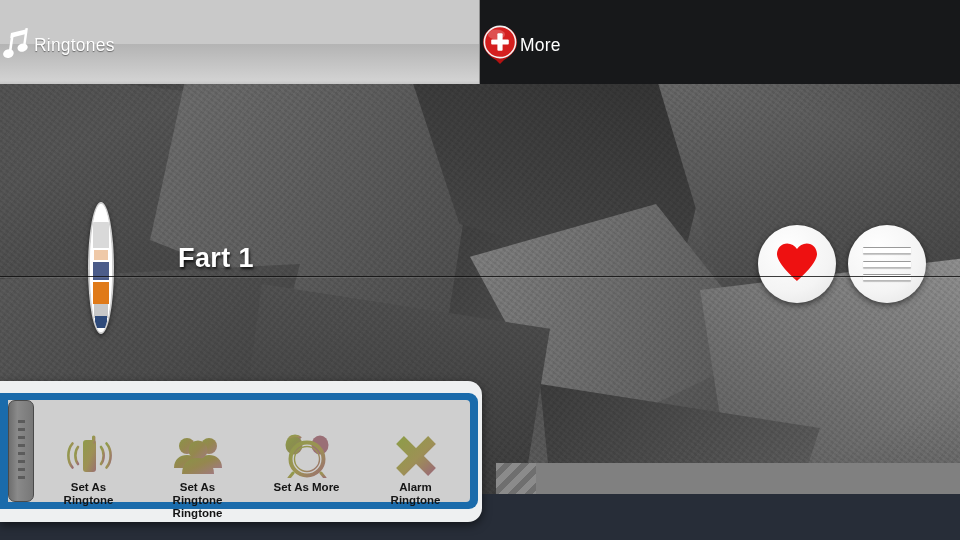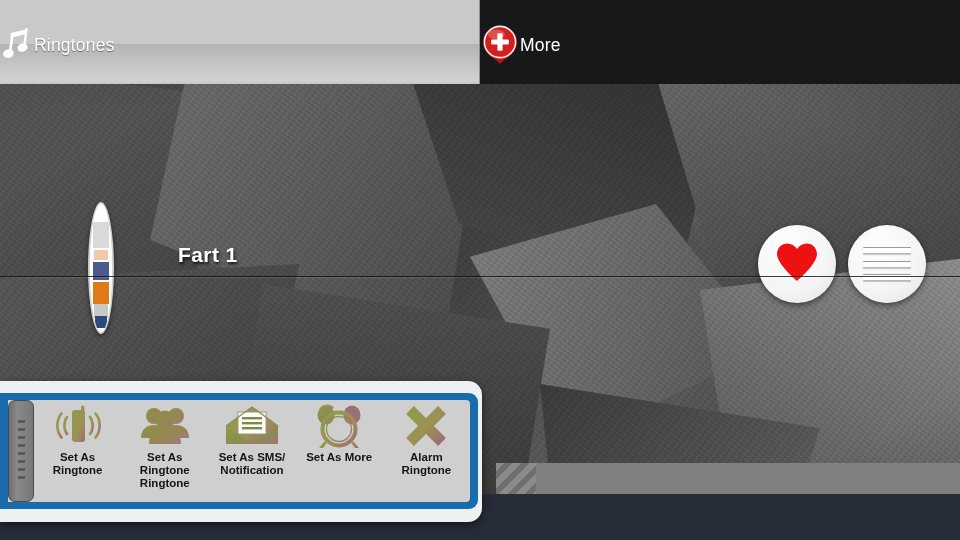--- a/index.html
+++ b/index.html
@@ -105,21 +105,21 @@
     position:absolute;border-radius:50%;overflow:hidden;
     background:#ffffff;border:2px solid rgba(200,200,200,.85);
     box-shadow:0 2px 5px rgba(0,0,0,.5);
   }
   
   .thumb-a{
     left:88px;top:118px;width:22px;height:128px;border-radius:50%;
   }
   .face{position:absolute;inset:0;}
   .row-title{
-    position:absolute;left:178px;color:#ffffff;font-size:21px;font-weight:bold;
+    position:absolute;left:178px;color:#ffffff;font-size:27px;font-weight:bold;
     text-shadow:1px 2px 3px rgba(0,0,0,.85);letter-spacing:.4px;white-space:nowrap;
   }
   .t1{top:159px;}
   .circle-btn{
     position:absolute;width:78px;height:78px;border-radius:50%;
     background:radial-gradient(circle at 38% 30%,#ffffff 0%,#f4f4f4 60%,#e2e2e2 100%);
     box-shadow:0 2px 6px rgba(0,0,0,.55);
     display:flex;align-items:center;justify-content:center;
   }
   .fav1{left:758px;top:141px;}
@@ -168,21 +168,21 @@
     background:linear-gradient(to right,#6e6e6e,#8a8a8a 35%,#777777 100%);
     border:1px solid #4a4a4a;
     display:flex;align-items:center;justify-content:center;box-sizing:border-box;
   }
   .handle .dots{
     width:7px;height:62px;
     background-image:repeating-linear-gradient(to bottom,#5b5b5b 0 3px,rgba(0,0,0,0) 3px 8px);
   }
   .items{
     flex:1 1 auto;height:102px;display:flex;align-items:flex-start;
-    justify-content:space-around;padding-top:2px;box-sizing:border-box;
+    justify-content:space-around;padding-top:2px;box-sizing:border-box;margin-top:30px;
   }
   .item{
     width:84px;display:flex;flex-direction:column;align-items:center;
     cursor:pointer;
   }
   .item-ico{height:46px;display:flex;align-items:flex-end;justify-content:center;}
   .item-lbl{
     margin-top:3px;font-size:11.5px;font-weight:bold;color:#141414;
     text-align:center;line-height:13px;
   }
@@ -352,39 +352,20 @@
                 </g>
               </svg>
             </div>
             <div class="item-lbl">
               <span>Set As</span><br>
               <span>Ringtone</span><br>
               <span>Ringtone</span>
             </div>
           </div>
 
-          <div class="item">
-            <div class="item-ico">
-              <svg width="58" height="44" viewBox="0 0 58 44">
-                <path d="M29 3 L55 22 L55 40 L3 40 L3 22 Z" fill="url(#gradWarm)"></path>
-                <rect x="15" y="8" width="28" height="22" fill="#fdfdfd" stroke="#9a9a6a" stroke-width="1"></rect>
-                <g fill="#7d8a44">
-                  <rect x="19" y="13" width="20" height="2.4"></rect>
-                  <rect x="19" y="18" width="20" height="2.4"></rect>
-                  <rect x="19" y="23" width="20" height="2.4"></rect>
-                </g>
-                <path d="M3 22 L29 40 L55 22 L55 40 L3 40 Z" fill="url(#gradGreen)"></path>
-                <path d="M3 22 L29 3 L55 22" fill="none" stroke="#8d8f52" stroke-width="1.4"></path>
-              </svg>
-            </div>
-            <div class="item-lbl">
-              <span>Set As SMS/</span><br>
-              <span>Notification</span>
-            </div>
-          </div>
 
           <div class="item">
             <div class="item-ico">
               <svg width="54" height="44" viewBox="0 0 54 44">
                 <ellipse cx="14" cy="11" rx="8.5" ry="9.5" fill="url(#gradGreen)"></ellipse>
                 <ellipse cx="40" cy="11" rx="8.5" ry="9.5" fill="#9a6f76"></ellipse>
                 <circle cx="27" cy="25" r="16.5" fill="none" stroke="url(#gradWarm)" stroke-width="4"></circle>
                 <circle cx="27" cy="25" r="12.5" fill="none" stroke="url(#gradWarm)" stroke-width="1.4"></circle>
                 <g stroke="url(#gradWarm)" stroke-width="2.6" stroke-linecap="round">
                   <path d="M27 17 L27 25"></path>

